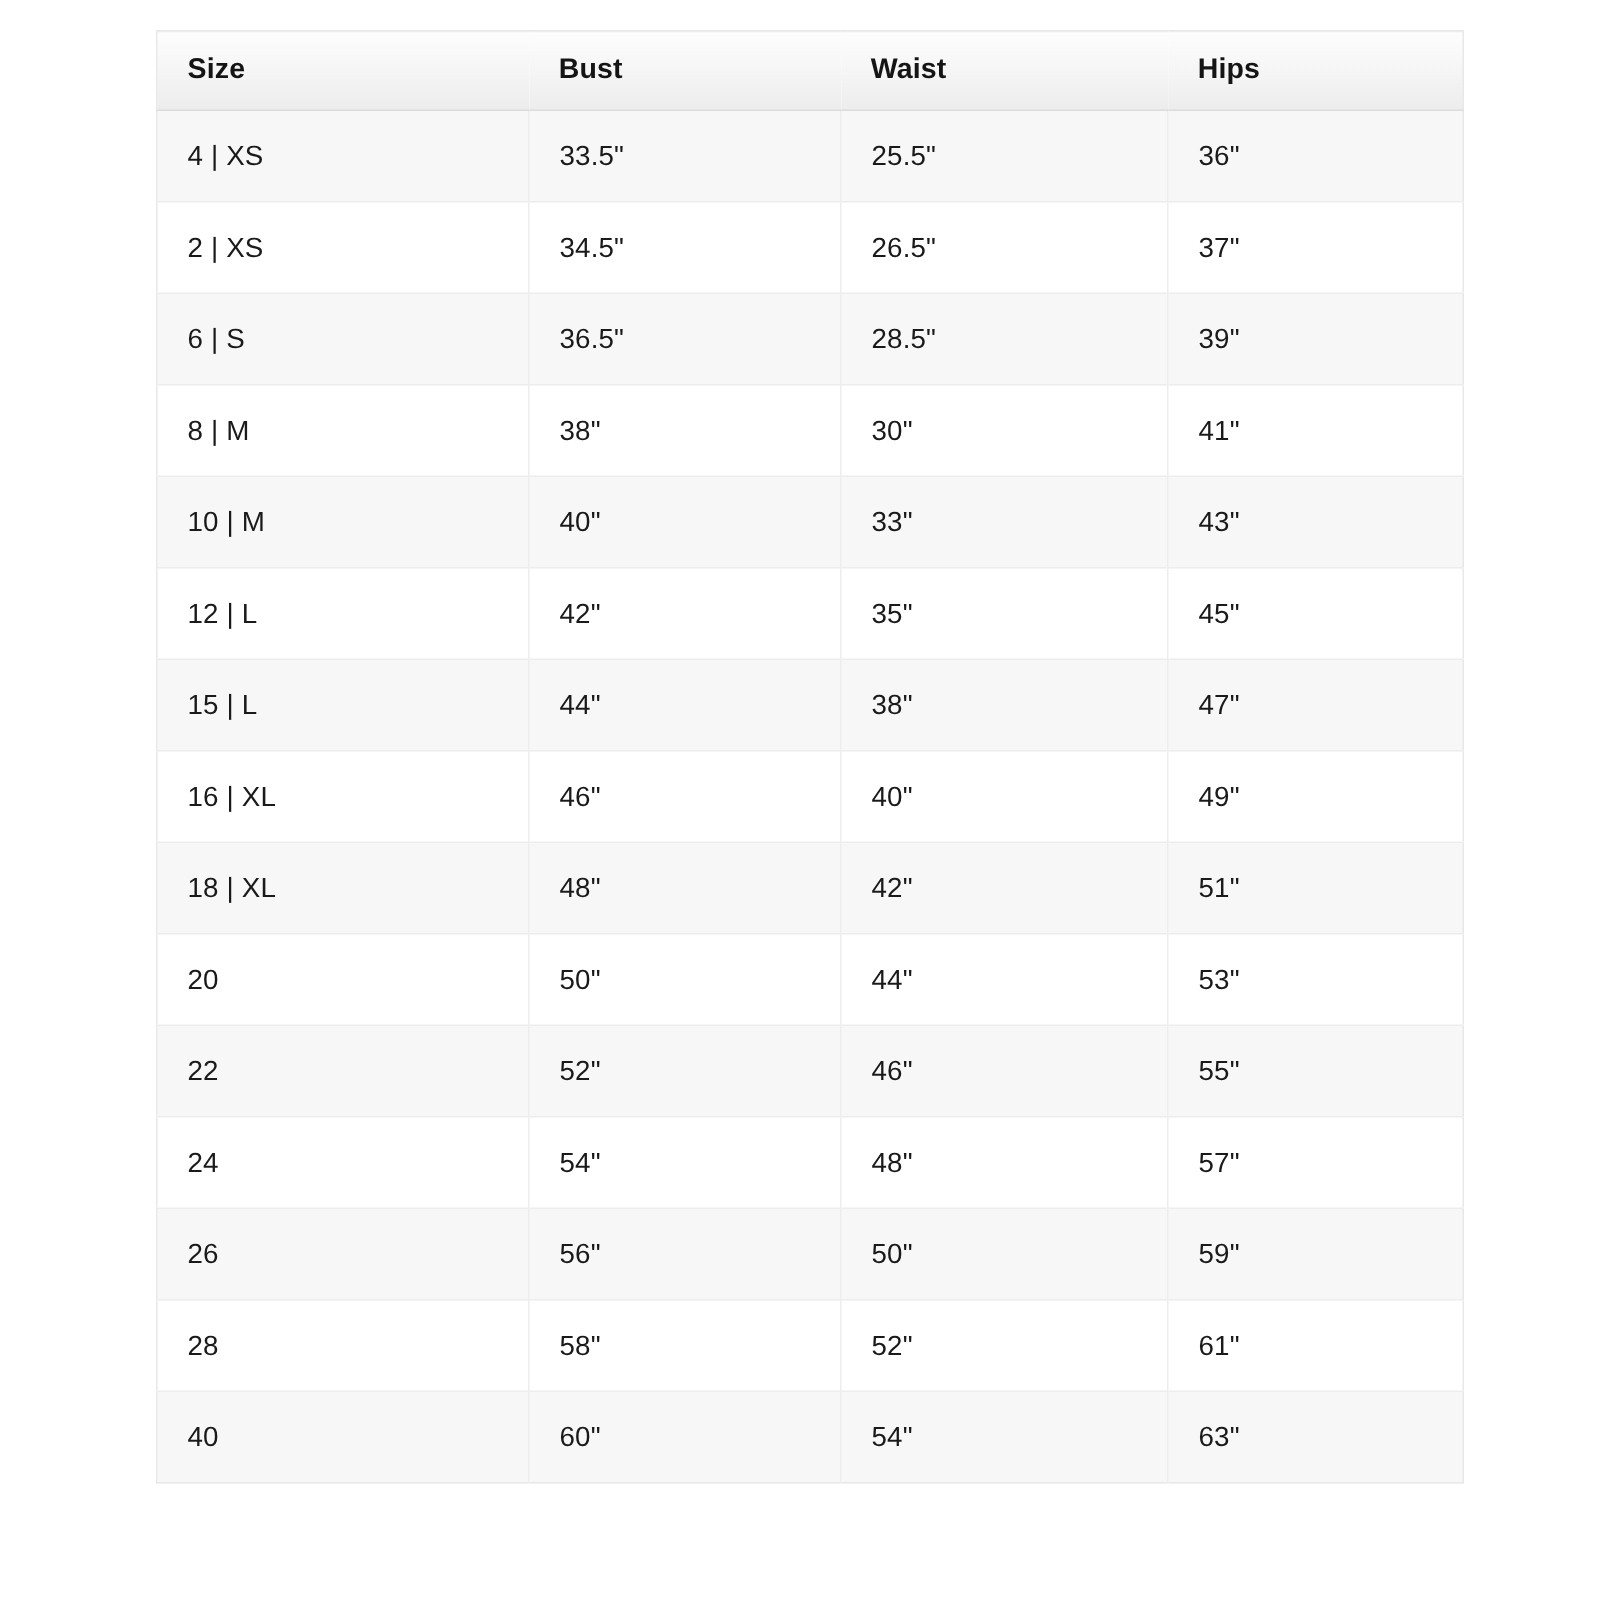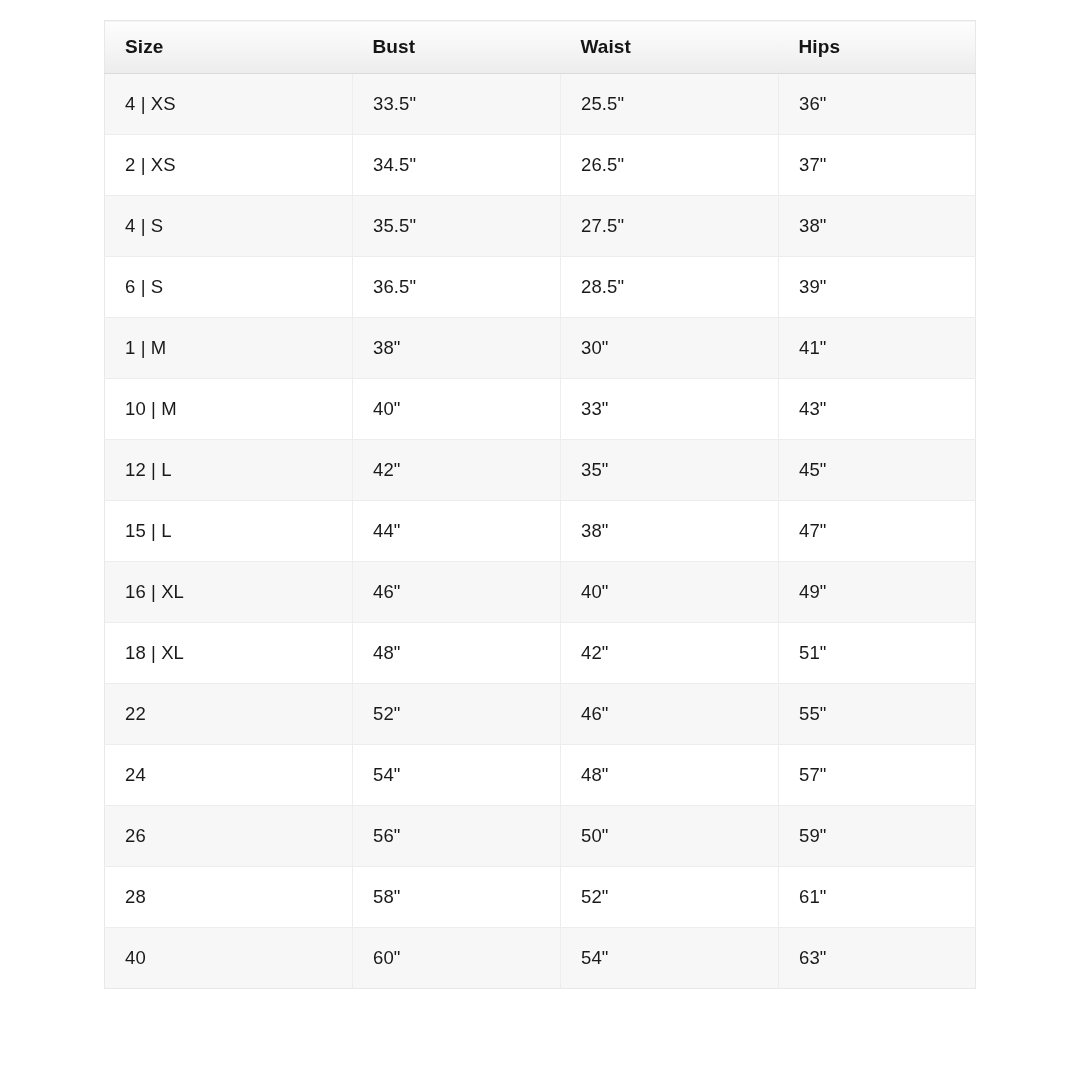--- a/index.html
+++ b/index.html
@@ -117,33 +117,27 @@
         <td>25.5"</td>
         <td>36"</td>
       </tr>
       <tr>
         <td>2 | XS</td>
         <td>34.5"</td>
         <td>26.5"</td>
         <td>37"</td>
       </tr>
       <tr>
-        <td>4 | S</td>
-        <td>35.5"</td>
-        <td>27.5"</td>
-        <td>38"</td>
-      </tr>
-      <tr>
         <td>6 | S</td>
         <td>36.5"</td>
         <td>28.5"</td>
         <td>39"</td>
       </tr>
       <tr>
-        <td>1 | M</td>
+        <td>8 | M</td>
         <td>38"</td>
         <td>30"</td>
         <td>41"</td>
       </tr>
       <tr>
         <td>10 | M</td>
         <td>40"</td>
         <td>33"</td>
         <td>43"</td>
       </tr>
@@ -165,20 +159,26 @@
         <td>40"</td>
         <td>49"</td>
       </tr>
       <tr>
         <td>18 | XL</td>
         <td>48"</td>
         <td>42"</td>
         <td>51"</td>
       </tr>
       <tr>
+        <td>20</td>
+        <td>50"</td>
+        <td>44"</td>
+        <td>53"</td>
+      </tr>
+      <tr>
         <td>22</td>
         <td>52"</td>
         <td>46"</td>
         <td>55"</td>
       </tr>
       <tr>
         <td>24</td>
         <td>54"</td>
         <td>48"</td>
         <td>57"</td>

